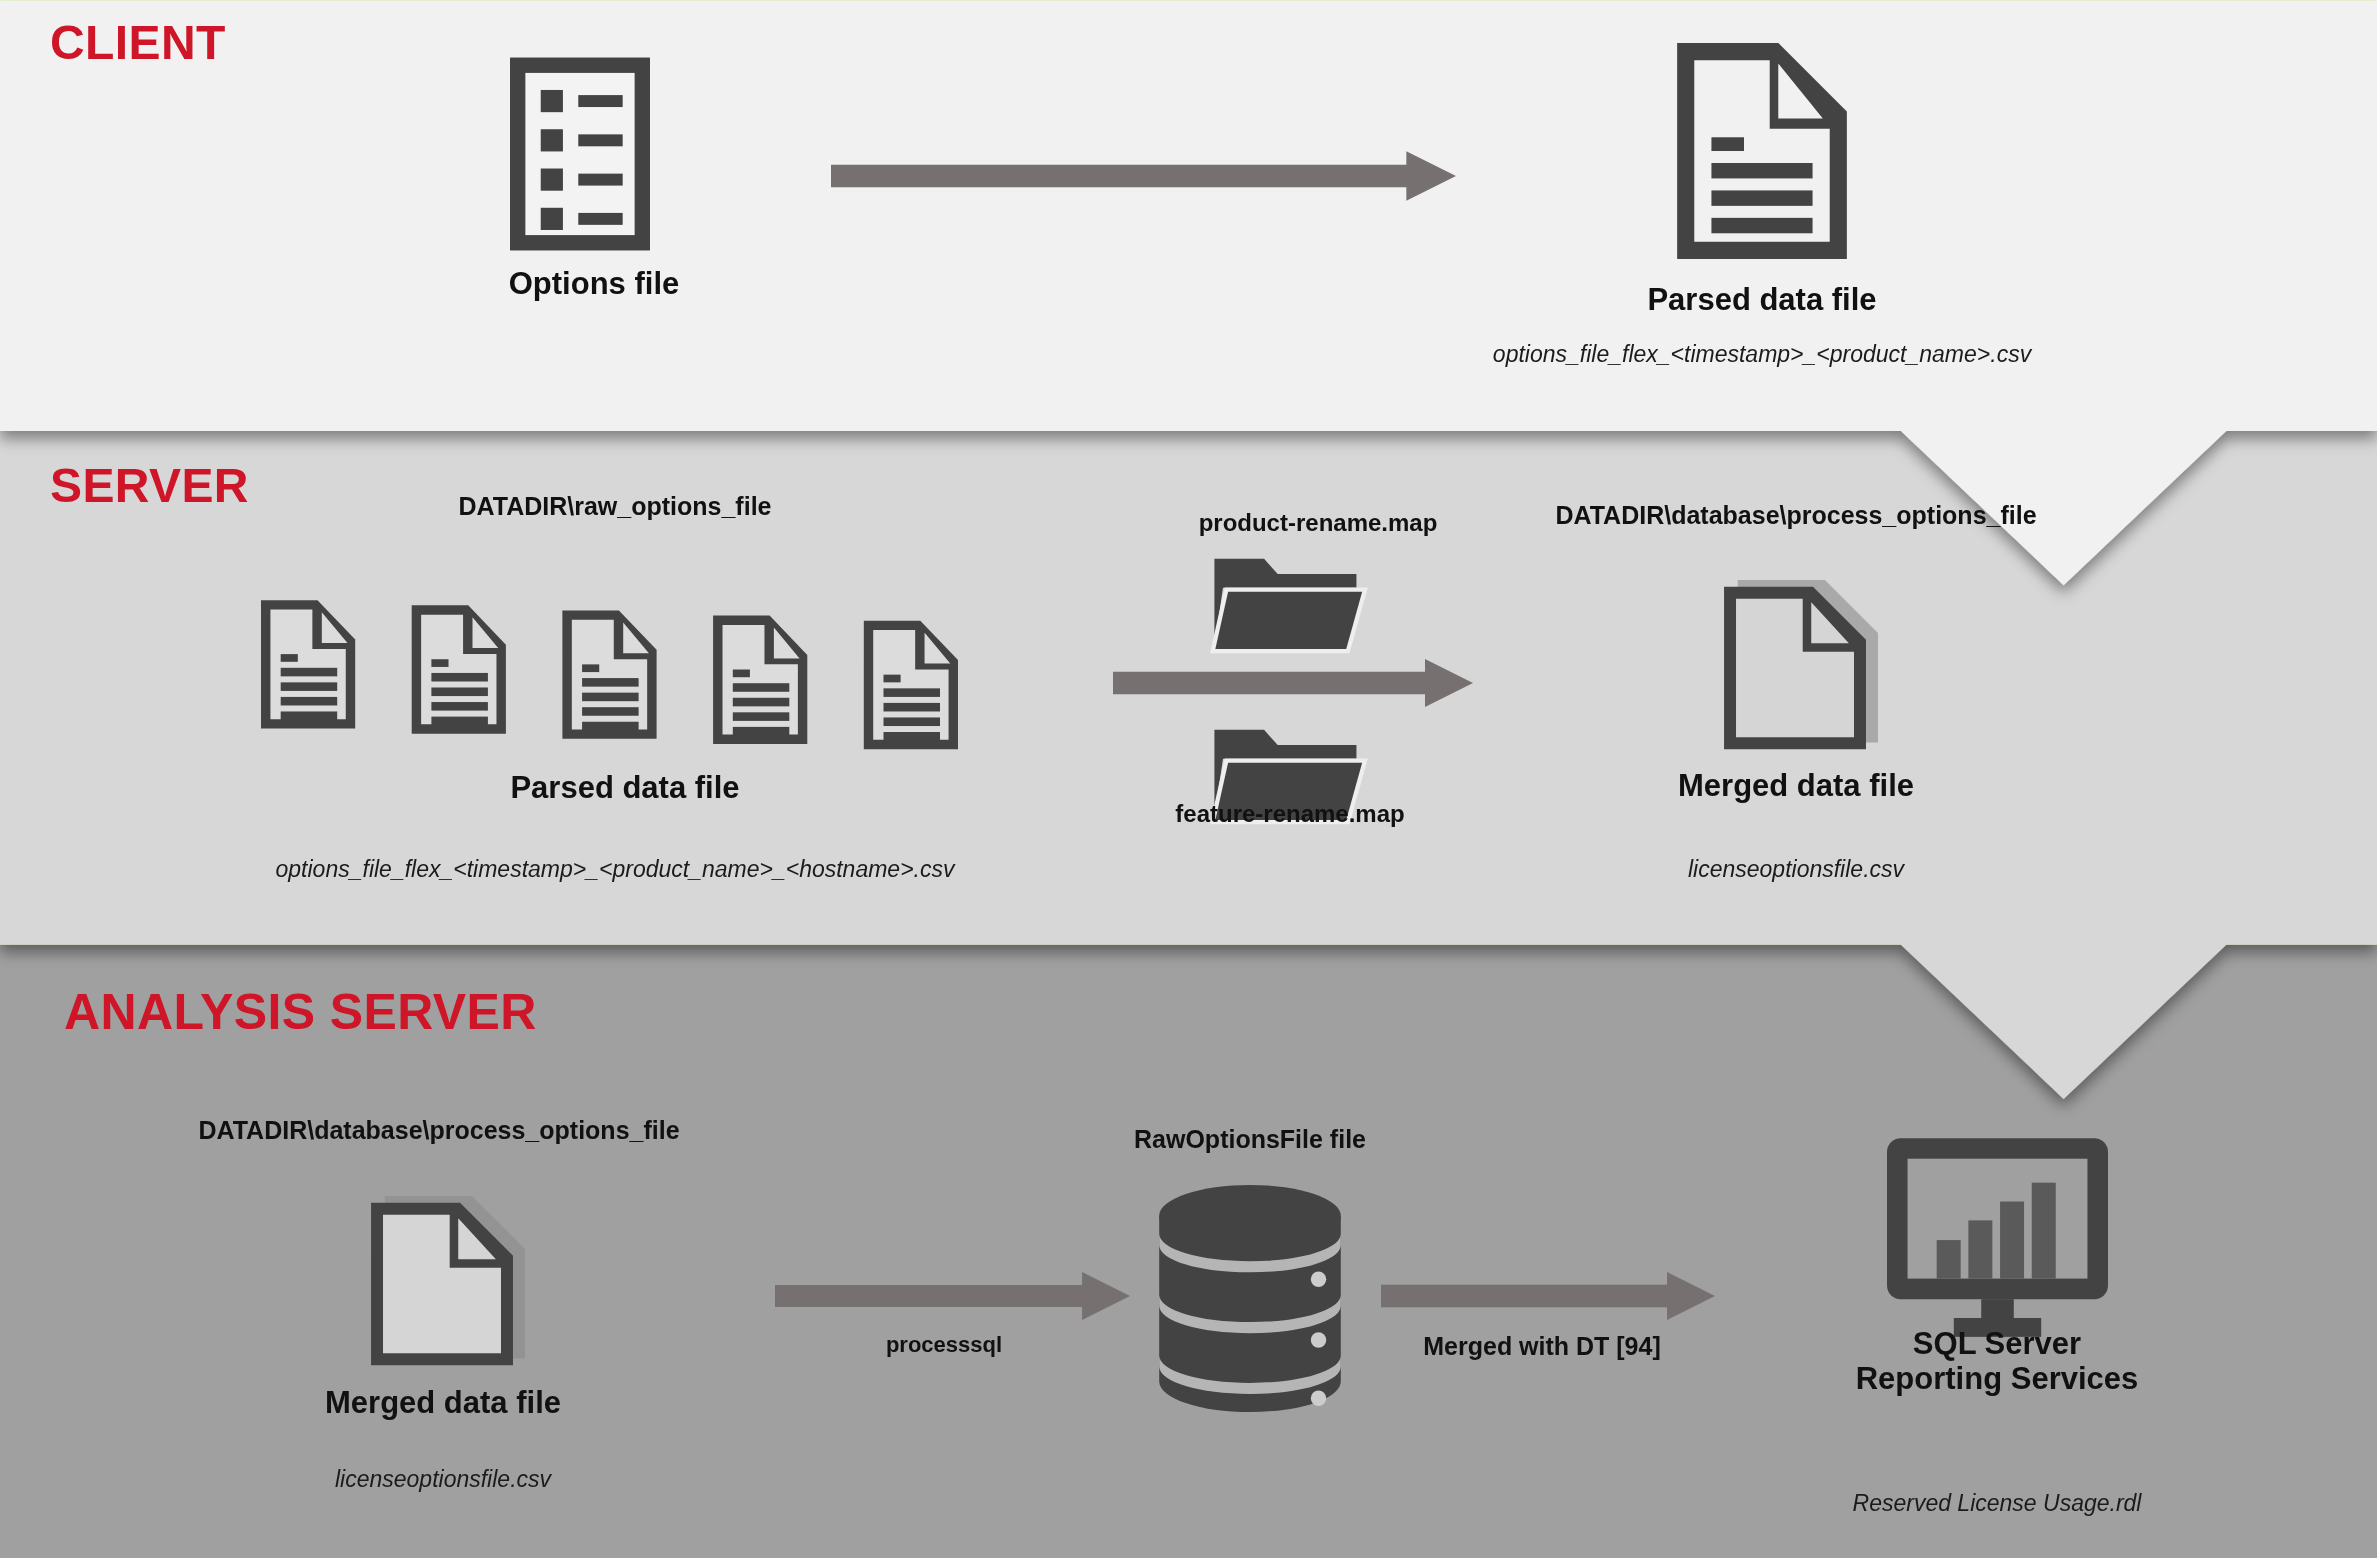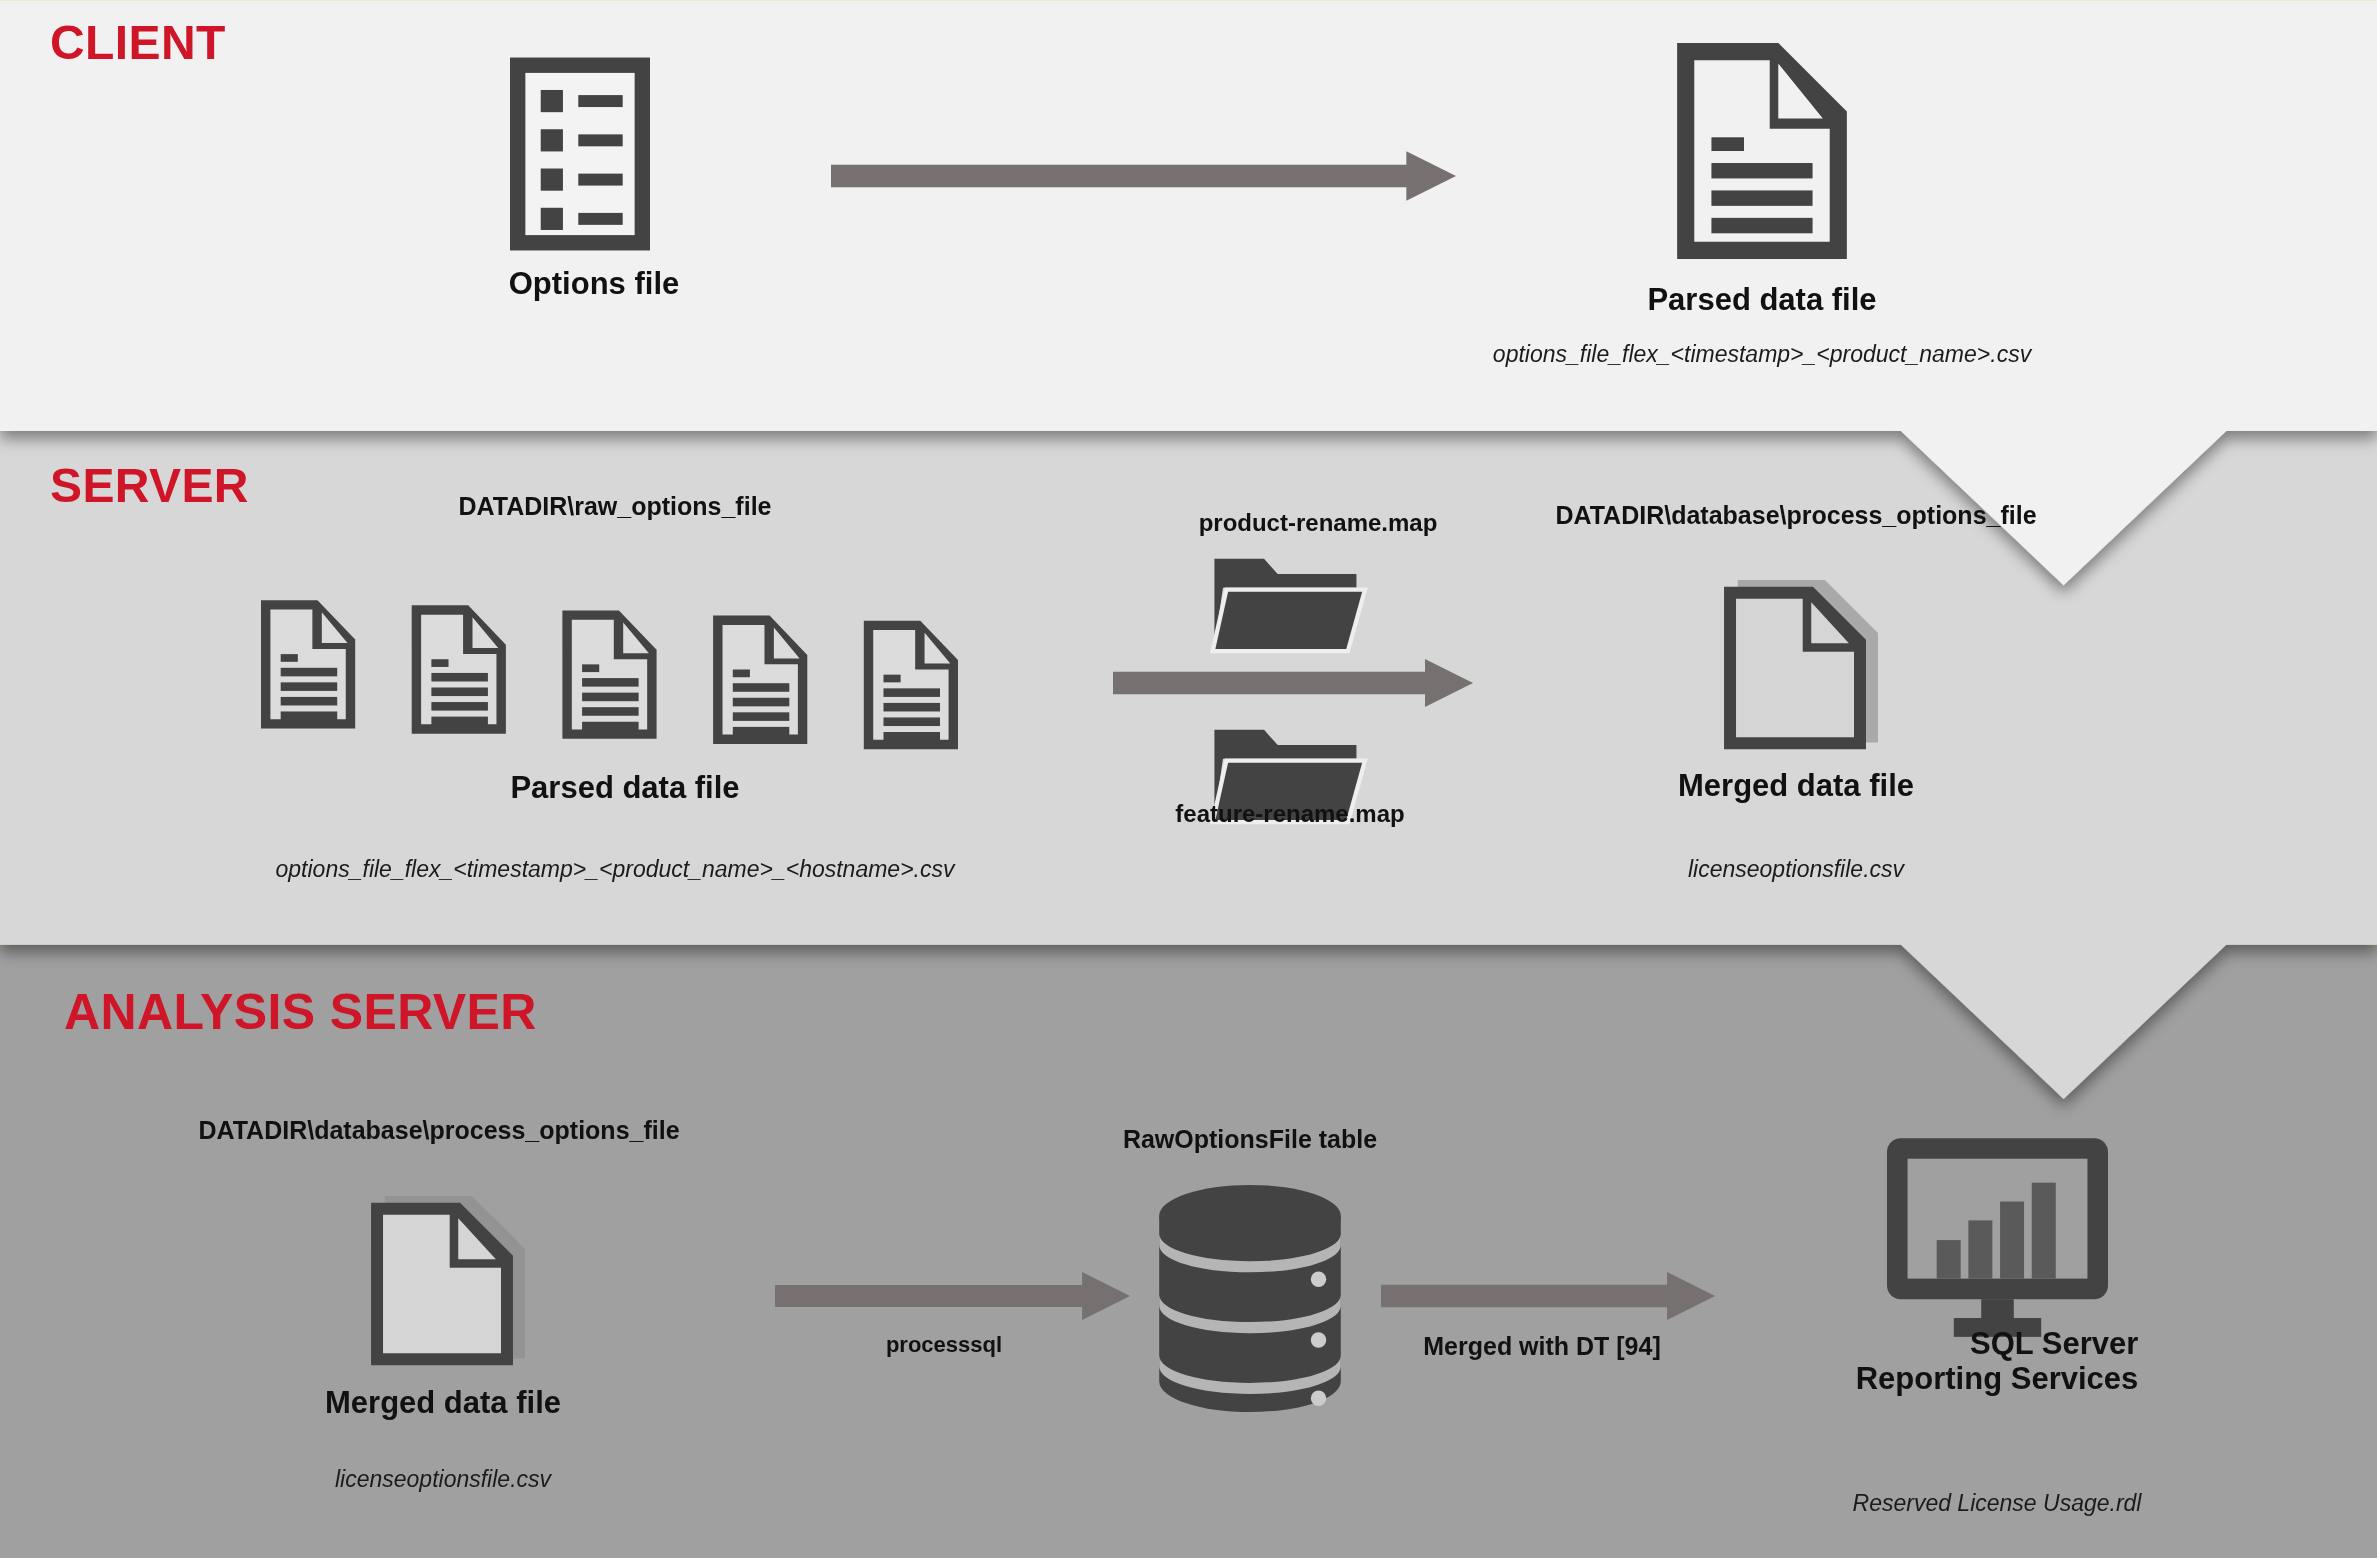--- a/index.html
+++ b/index.html
@@ -3,21 +3,21 @@
 <meta charset="utf-8">
 <style>
   html,body{margin:0;padding:0;background:#ffffff;}
   body{width:2377px;height:1559px;font-family:"Liberation Sans",sans-serif;overflow:hidden;}
   #stage{position:relative;width:2377px;height:1559px;overflow:hidden;background:#bef264;}
   .band-svg{position:absolute;top:0;left:0;}
 
   .band-title{position:absolute;color:#cf1528;font-weight:700;letter-spacing:0.4px;
       font-family:"Liberation Sans",sans-serif;text-transform:uppercase;}
   .lbl-name{position:absolute;font-weight:700;color:#111;font-size:31px;white-space:nowrap;
-      text-align:right;transform:translateX(-50%);line-height:1.12;}
+      text-align:center;transform:translateX(-50%);line-height:1.12;}
   .lbl-italic{position:absolute;font-style:italic;color:#1b1b1b;font-size:23px;white-space:nowrap;
       text-align:left;transform:translateX(-50%);font-family:"Liberation Sans",sans-serif;}
   .lbl-small{position:absolute;font-weight:700;color:#111;font-size:21.4px;white-space:nowrap;
       text-align:center;transform:translateX(-50%);}
 
   .icon-wrap{position:absolute;}
 
   svg{display:block;overflow:visible;}
 </style>
 </head>
@@ -205,21 +205,21 @@
   <div class="lbl-name" style="left:443px;top:1386px;">Merged data file</div>
   <div class="lbl-italic" style="left:443px;top:1466px;">licenseoptionsfile.csv</div>
 
   <div class="icon-wrap" style="left:775px;top:1272px;">
     <svg width="355" height="48" viewBox="0 0 415 56">
       <path d="M0,15 L359,15 L359,0 L415,28 L359,56 L359,41 L0,41 Z" fill="#767071"></path>
     </svg>
   </div>
   <div class="lbl-small" style="left:944px;top:1332px;font-size:22px;">processsql</div>
 
-  <div class="lbl-small" style="left:1250px;top:1125px;font-size:25px;">RawOptionsFile table</div>
+  <div class="lbl-small" style="left:1250px;top:1125px;font-size:25px;">RawOptionsFile file</div>
   <div class="icon-wrap" style="left:1159px;top:1185px;">
     <svg width="182" height="227" viewBox="0 0 212 265">
       <path d="M0,36 L0,229 C0,249 47,265 106,265 C165,265 212,249 212,229 L212,36 Z" fill="#434343"></path>
       <ellipse cx="106" cy="36" rx="106" ry="36" fill="#434343"></ellipse>
       <path d="M0,57 C0,75 47,89 106,89 C165,89 212,75 212,57 L212,70 C212,88 165,102 106,102 C47,102 0,88 0,70 Z" fill="#b5b5b5"></path>
       <path d="M0,128 C0,146 47,160 106,160 C165,160 212,146 212,128 L212,141 C212,159 165,173 106,173 C47,173 0,159 0,141 Z" fill="#b5b5b5"></path>
       <path d="M0,199 C0,217 47,231 106,231 C165,231 212,217 212,199 L212,212 C212,230 165,244 106,244 C47,244 0,230 0,212 Z" fill="#b5b5b5"></path>
       <circle cx="186" cy="110" r="9" fill="#cccccc"></circle>
       <circle cx="186" cy="181" r="9" fill="#cccccc"></circle>
       <circle cx="186" cy="249" r="9" fill="#cccccc"></circle>

